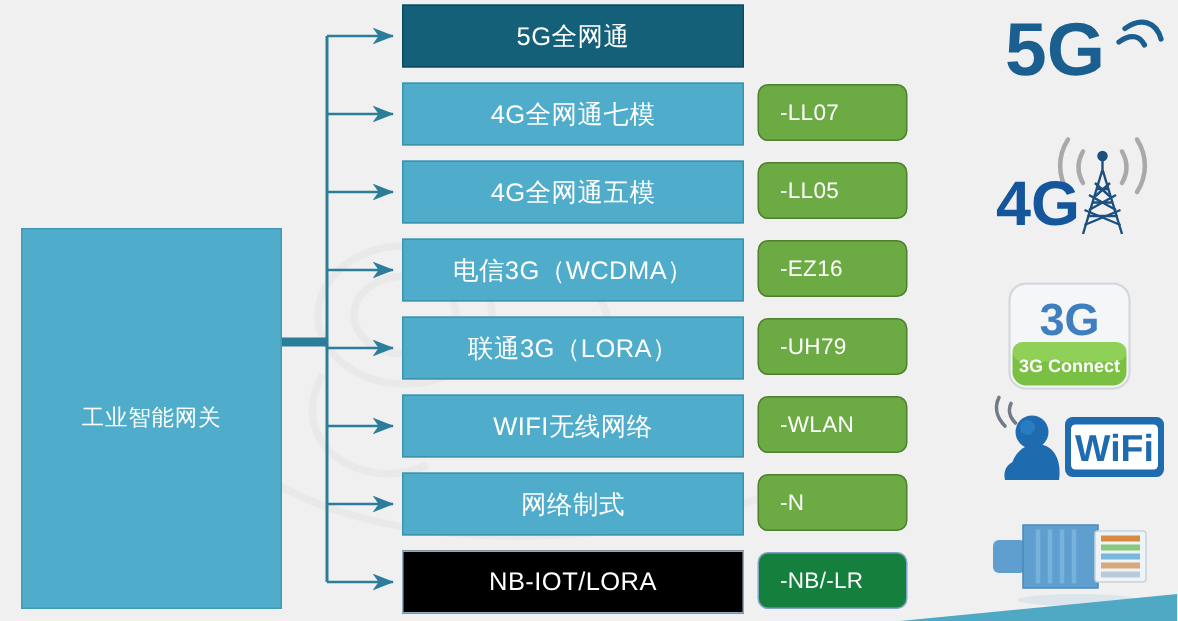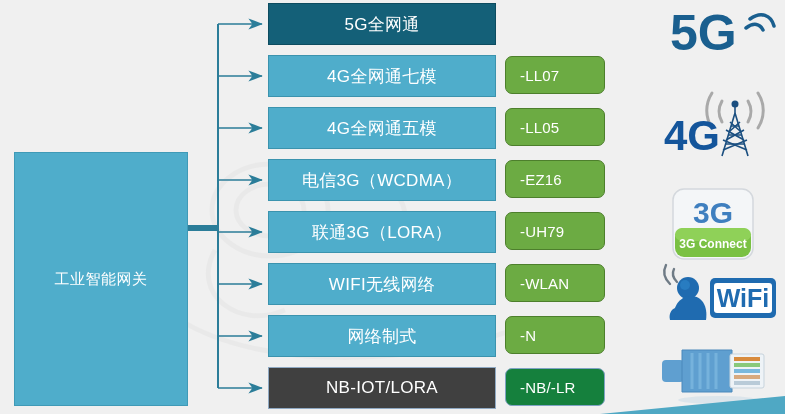--- a/index.html
+++ b/index.html
@@ -36,21 +36,21 @@
 
   
   .row{position:absolute;left:268px;height:42px;}
   .net-box{
     position:absolute;left:0;top:0;width:228px;height:42px;
     background:#4fadcb;border:1px solid #3b93ae;box-sizing:border-box;
     display:flex;align-items:center;justify-content:center;
     color:#ffffff;font-size:17px;letter-spacing:.3px;
   }
   .net-box.dark{background:#146078;border-color:#0d4c60;}
-  .net-box.muted{background:#404040;border-color:#8fa9c3;text-align:center;}
+  .net-box.muted{background:#000000;border-color:#8fa9c3;text-align:center;}
 
   .tag{
     position:absolute;left:237px;top:1px;width:100px;height:38px;
     background:#6cab43;border:1px solid #4d7f2c;border-radius:7px;
     box-sizing:border-box;display:flex;align-items:center;
     padding-left:14px;color:#ffffff;font-size:15px;letter-spacing:.2px;
   }
   .tag.muted{background:#15803d;border-color:#7fa3c4;}
 
   

